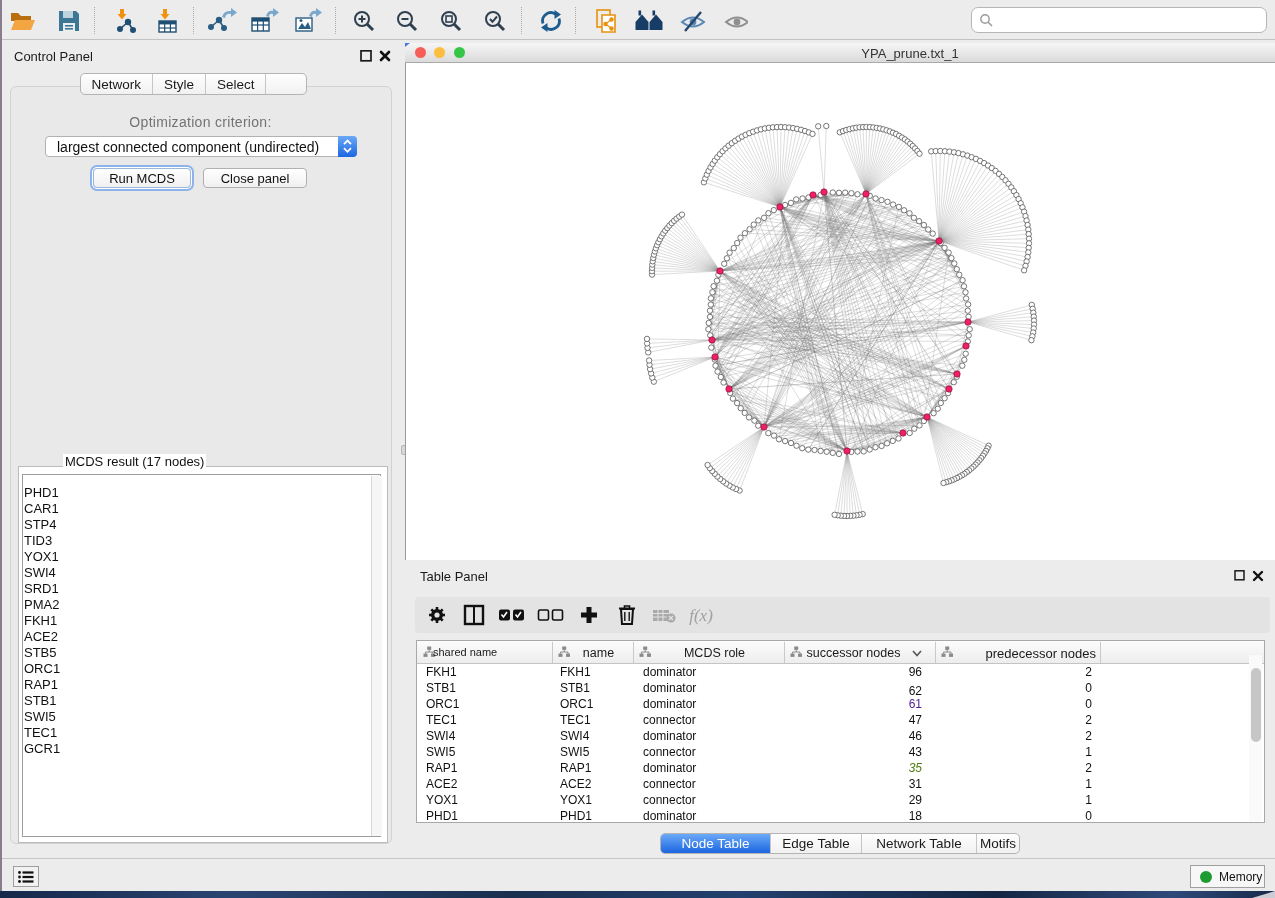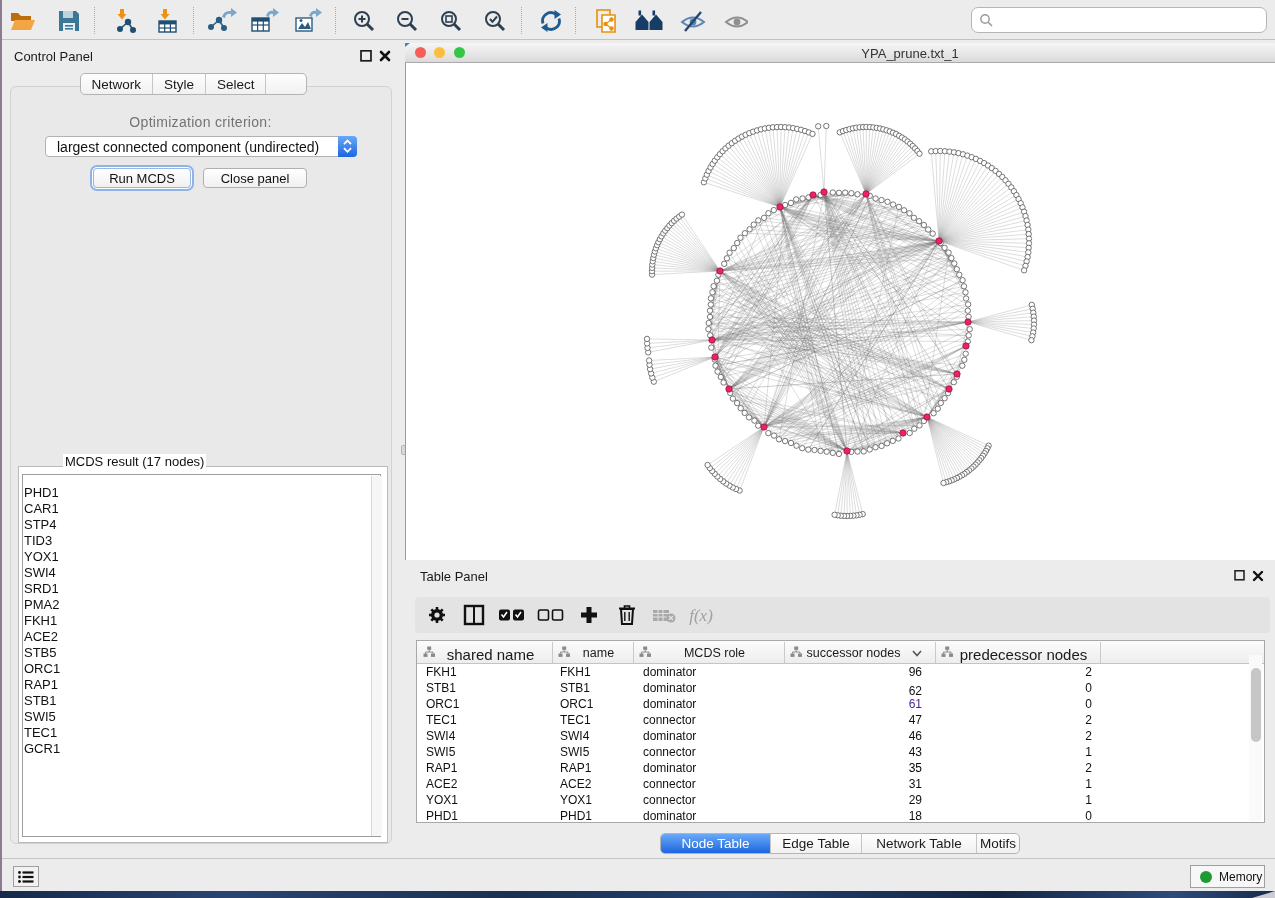--- a/index.html
+++ b/index.html
@@ -1172,21 +1172,21 @@
 
 <div class="abs" style="left:416px;top:640px;width:849px;height:183px;background:#fff;border:1px solid #a8a8a8;"></div>
 
 <div class="abs" style="left:417px;top:641px;width:847px;height:23px;background:linear-gradient(#fcfcfc,#ededed);border-bottom:1px solid #c4c4c4;"></div>
 <svg class="abs" style="left:423px;top:646px" width="13" height="12" viewBox="0 0 13 12">
     <rect x="4.2" y="0.5" width="4" height="3.4" fill="#8a8a8a"></rect>
     <rect x="0.5" y="7.5" width="4" height="3.4" fill="#8a8a8a"></rect>
     <rect x="8" y="7.5" width="4" height="3.4" fill="#8a8a8a"></rect>
     <path d="M 6.2,4 L 6.2,6 M 2.5,7.5 L 2.5,6 L 10,6 L 10,7.5" stroke="#8a8a8a" stroke-width="1" fill="none"></path>
   </svg>
-<div class="abs" style="left:433px;top:646px;width:115px;text-align:center;font-size:15px;color:#1a1a1a;">shared name</div>
+<div class="abs" style="left:433px;top:646px;width:115px;text-align:left;font-size:11px;color:#1a1a1a;">shared name</div>
 <div class="abs" style="left:552px;top:642px;width:1px;height:21px;background:#c9c9c9;"></div>
 <svg class="abs" style="left:558px;top:646px" width="13" height="12" viewBox="0 0 13 12">
     <rect x="4.2" y="0.5" width="4" height="3.4" fill="#8a8a8a"></rect>
     <rect x="0.5" y="7.5" width="4" height="3.4" fill="#8a8a8a"></rect>
     <rect x="8" y="7.5" width="4" height="3.4" fill="#8a8a8a"></rect>
     <path d="M 6.2,4 L 6.2,6 M 2.5,7.5 L 2.5,6 L 10,6 L 10,7.5" stroke="#8a8a8a" stroke-width="1" fill="none"></path>
   </svg>
 <div class="abs" style="left:568px;top:646px;width:61px;text-align:center;font-size:12.5px;color:#1a1a1a;">name</div>
 <div class="abs" style="left:633px;top:642px;width:1px;height:21px;background:#c9c9c9;"></div>
 <svg class="abs" style="left:639px;top:646px" width="13" height="12" viewBox="0 0 13 12">
@@ -1204,21 +1204,21 @@
     <path d="M 6.2,4 L 6.2,6 M 2.5,7.5 L 2.5,6 L 10,6 L 10,7.5" stroke="#8a8a8a" stroke-width="1" fill="none"></path>
   </svg>
 <div class="abs" style="left:800px;top:646px;width:107px;text-align:center;font-size:12.5px;color:#1a1a1a;">successor nodes</div>
 <div class="abs" style="left:935px;top:642px;width:1px;height:21px;background:#c9c9c9;"></div>
 <svg class="abs" style="left:941px;top:646px" width="13" height="12" viewBox="0 0 13 12">
     <rect x="4.2" y="0.5" width="4" height="3.4" fill="#8a8a8a"></rect>
     <rect x="0.5" y="7.5" width="4" height="3.4" fill="#8a8a8a"></rect>
     <rect x="8" y="7.5" width="4" height="3.4" fill="#8a8a8a"></rect>
     <path d="M 6.2,4 L 6.2,6 M 2.5,7.5 L 2.5,6 L 10,6 L 10,7.5" stroke="#8a8a8a" stroke-width="1" fill="none"></path>
   </svg>
-<div class="abs" style="left:951px;top:646px;width:145px;text-align:center;font-size:15px;color:#1a1a1a;">predecessor nodes</div>
+<div class="abs" style="left:951px;top:646px;width:145px;text-align:right;font-size:13px;color:#1a1a1a;">predecessor nodes</div>
 <div class="abs" style="left:1100px;top:642px;width:1px;height:21px;background:#c9c9c9;"></div>
 <svg class="abs" style="left:911px;top:649px" width="12" height="8" viewBox="0 0 12 8">
     <path d="M 2,2 L 6,6.5 L 10,2" fill="none" stroke="#555" stroke-width="1.6"></path>
   </svg>
 <div class="abs" style="left:426px;top:665px;font-size:12px;color:#111;">FKH1</div>
 <div class="abs" style="left:560px;top:665px;font-size:12px;color:#111;">FKH1</div>
 <div class="abs" style="left:643px;top:665px;font-size:12px;color:#111;">dominator</div>
 <div class="abs" style="left:822px;top:665px;width:100px;text-align:right;font-size:12px;color:#111;">96</div>
 <div class="abs" style="left:992px;top:665px;width:100px;text-align:right;font-size:12px;color:#111;">2</div>
 <div class="abs" style="left:426px;top:681px;font-size:12px;color:#111;">STB1</div>
@@ -1242,21 +1242,21 @@
 <div class="abs" style="left:822px;top:729px;width:100px;text-align:right;font-size:12px;color:#111;">46</div>
 <div class="abs" style="left:992px;top:729px;width:100px;text-align:right;font-size:12px;color:#111;">2</div>
 <div class="abs" style="left:426px;top:745px;font-size:12px;color:#111;">SWI5</div>
 <div class="abs" style="left:560px;top:745px;font-size:12px;color:#111;">SWI5</div>
 <div class="abs" style="left:643px;top:745px;font-size:12px;color:#111;">connector</div>
 <div class="abs" style="left:822px;top:745px;width:100px;text-align:right;font-size:12px;color:#111;">43</div>
 <div class="abs" style="left:992px;top:745px;width:100px;text-align:right;font-size:12px;color:#111;">1</div>
 <div class="abs" style="left:426px;top:761px;font-size:12px;color:#111;">RAP1</div>
 <div class="abs" style="left:560px;top:761px;font-size:12px;color:#111;">RAP1</div>
 <div class="abs" style="left:643px;top:761px;font-size:12px;color:#111;">dominator</div>
-<div class="abs" style="left:822px;top:761px;width:100px;text-align:right;font-size:12px;color:#000000;">35</div>
+<div class="abs" style="left:822px;top:761px;width:100px;text-align:right;font-size:12px;color:#4d7c0f;font-style:italic;">35</div>
 <div class="abs" style="left:992px;top:761px;width:100px;text-align:right;font-size:12px;color:#111;">2</div>
 <div class="abs" style="left:426px;top:777px;font-size:12px;color:#111;">ACE2</div>
 <div class="abs" style="left:560px;top:777px;font-size:12px;color:#111;">ACE2</div>
 <div class="abs" style="left:643px;top:777px;font-size:12px;color:#111;">connector</div>
 <div class="abs" style="left:822px;top:777px;width:100px;text-align:right;font-size:12px;color:#111;">31</div>
 <div class="abs" style="left:992px;top:777px;width:100px;text-align:right;font-size:12px;color:#111;">1</div>
 <div class="abs" style="left:426px;top:793px;font-size:12px;color:#111;">YOX1</div>
 <div class="abs" style="left:560px;top:793px;font-size:12px;color:#111;">YOX1</div>
 <div class="abs" style="left:643px;top:793px;font-size:12px;color:#111;">connector</div>
 <div class="abs" style="left:822px;top:793px;width:100px;text-align:right;font-size:12px;color:#111;">29</div>

